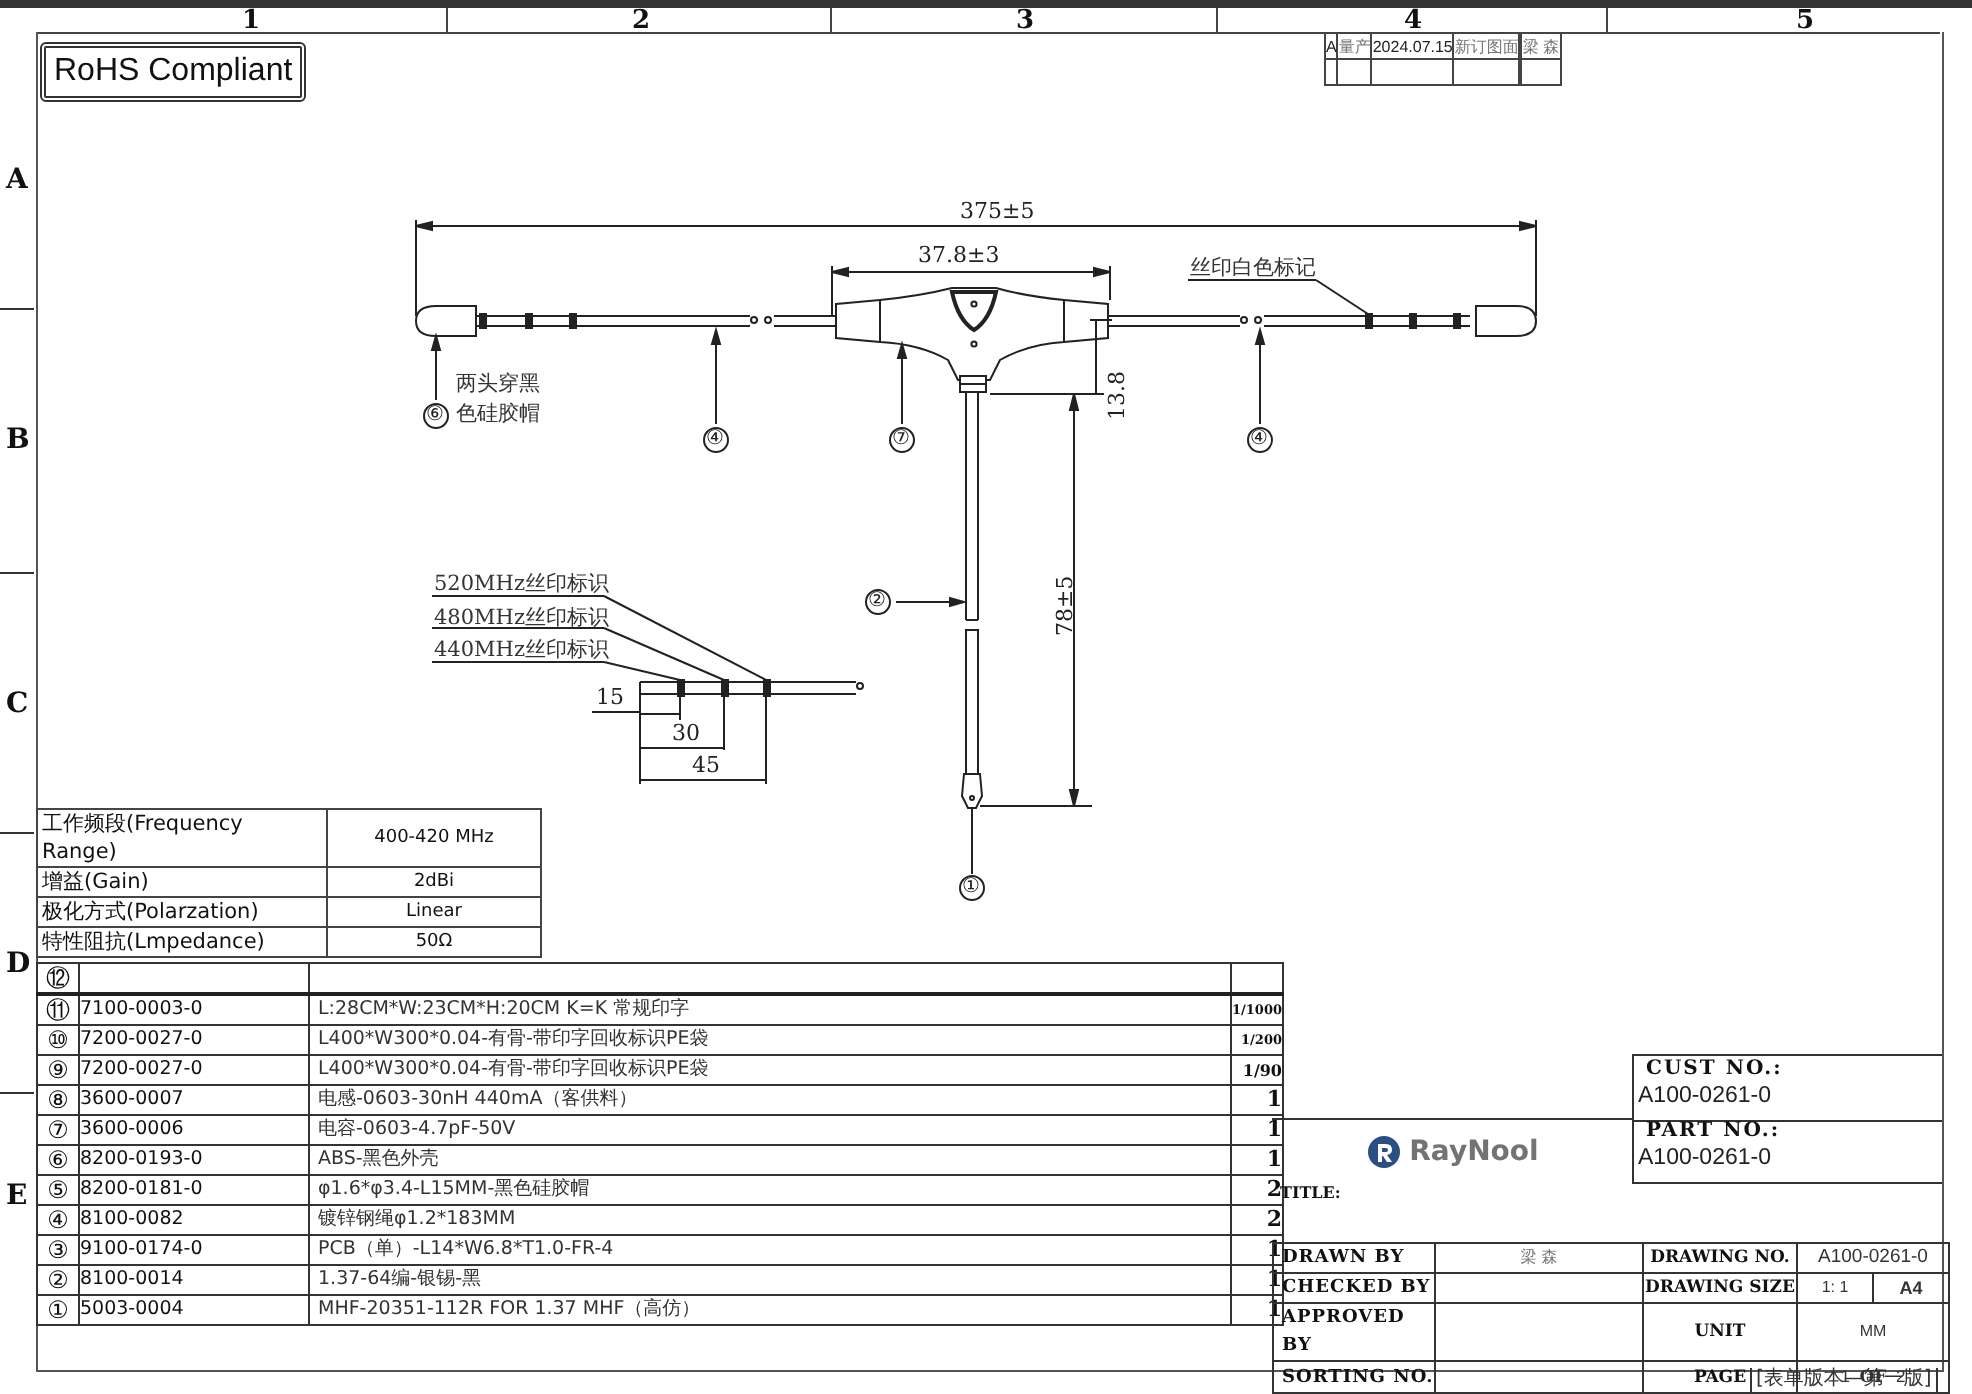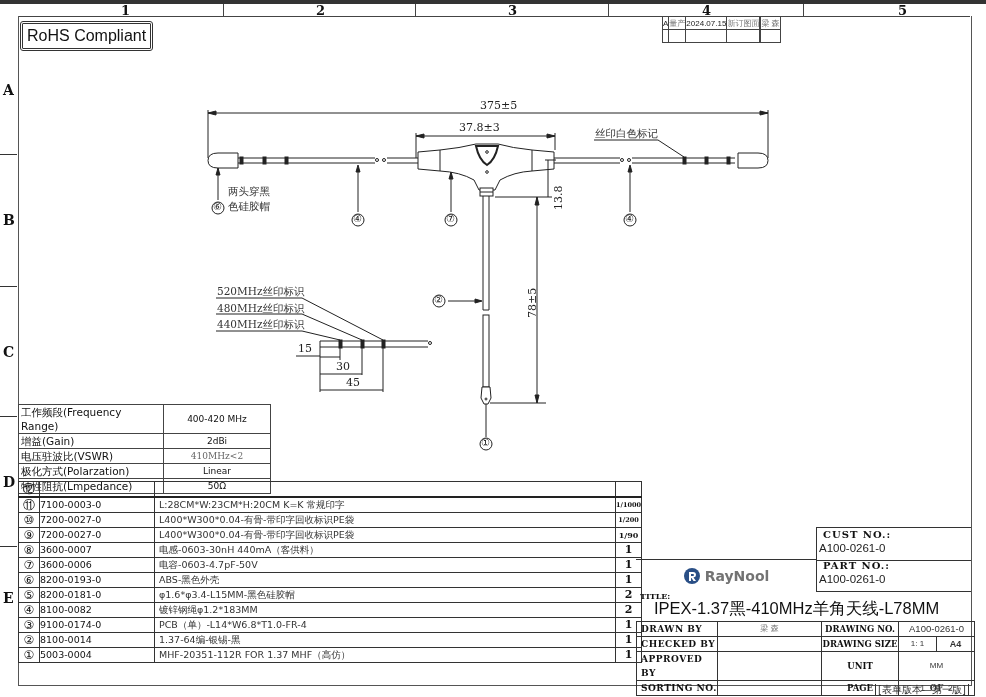--- a/index.html
+++ b/index.html
@@ -19,21 +19,21 @@
   .rev td{border:1px solid #444;font-size:8px;text-align:center;padding:0;line-height:9px;color:#222;}
   .rev td.grey{color:#777;}
   .specs{left:18px;top:404px;font-family:"DejaVu Sans",sans-serif;}
   .specs td{border:1px solid #444;height:14px;font-size:10.5px;padding:0 2px;line-height:14px;}
   .specs td.v{width:102px;text-align:center;font-size:9px;}
   .bom{left:18px;top:481px;}
   .bom td{border:1px solid #333;height:14px;line-height:14px;font-size:9.5px;padding:0;}
   .bom td.no{width:20px;text-align:center;font-size:12px;}
   .bom td.item{width:114px;text-align:left;}
   .bom td.desc{width:456px;padding-left:4px;color:#333;}
-  .bom td.qty{width:20px;text-align:center;font-family:"DejaVu Serif",serif;font-weight:bold;font-size:11px;}
+  .bom td.qty{width:20px;text-align:right;font-family:"DejaVu Serif",serif;font-weight:bold;font-size:11px;}
   .bom td.qtys{font-size:6.5px;}
   .bom tr.hdr td{font-family:"DejaVu Serif",serif;font-weight:bold;font-size:9px;}
   .bom tr.top td{border-bottom:2px solid #222;}
   .bold{font-family:"DejaVu Serif",serif;font-weight:bold;}
   .cust{left:816px;top:527px;width:154px;height:32px;border:1px solid #333;border-right:none;}
   .part{left:816px;top:559px;width:154px;height:32px;border-left:1px solid #333;border-bottom:1px solid #333;}
   .lbl{font-size:10px;letter-spacing:1px;padding-left:6px;line-height:13px;}
   .val{font-family:"Liberation Sans",sans-serif;font-size:11.5px;padding-left:2px;line-height:15px;color:#222;}
   .logo{left:636px;top:559px;width:180px;height:32px;border-top:1px solid #333;display:flex;align-items:center;justify-content:center;}
   .logo-text{font-family:"DejaVu Sans",sans-serif;font-weight:bold;color:#737373;font-size:14px;margin-left:4px;}
@@ -238,24 +238,20 @@
   <tbody>
       <tr>
         <td style="width:140px">工作频段(Frequency Range)</td>
         <td class="v">400-420 MHz</td>
       </tr>
   <tr>
         <td>增益(Gain)</td>
         <td class="v">2dBi</td>
       </tr>
   <tr>
-        <td>电压驻波比(VSWR)</td>
-        <td class="v" style="color:#666;font-family:'DejaVu Serif',serif">410MHz&lt;2</td>
-      </tr>
-  <tr>
         <td>极化方式(Polarzation)</td>
         <td class="v">Linear</td>
       </tr>
   <tr>
         <td>特性阻抗(Lmpedance)</td>
         <td class="v">50Ω</td>
       </tr>
 </tbody>
   </table>
 
@@ -346,21 +342,20 @@
     <path d="M6,5 L10,5 Q13,5 13,8 Q13,10 10.5,10.5 L13,14 L10.5,14 L8.5,11 L8,11 L8,14 L6,14 Z M8,7 L8,9 L10,9 Q11,9 11,8 Q11,7 10,7 Z" fill="#fff"></path>
   </svg>
   <span class="logo-text">RayNool</span>
 </div>
 <div class="abs part">
   <div class="lbl bold">PART NO.:</div>
   <div class="val">A100-0261-0</div>
 </div>
 <div class="abs title">
   <span class="title-lbl bold">TITLE:</span>
-  <span class="title-txt">IPEX-1.37黑-410MHz羊角天线-L78MM</span>
 </div>
 <table class="abs sig">
   <tbody>
       <tr>
         <td class="k">DRAWN BY</td>
         <td class="v">梁 森</td>
         <td class="k2">DRAWING NO.</td>
         <td class="v2" colspan="2">A100-0261-0</td>
       </tr>
   <tr>

